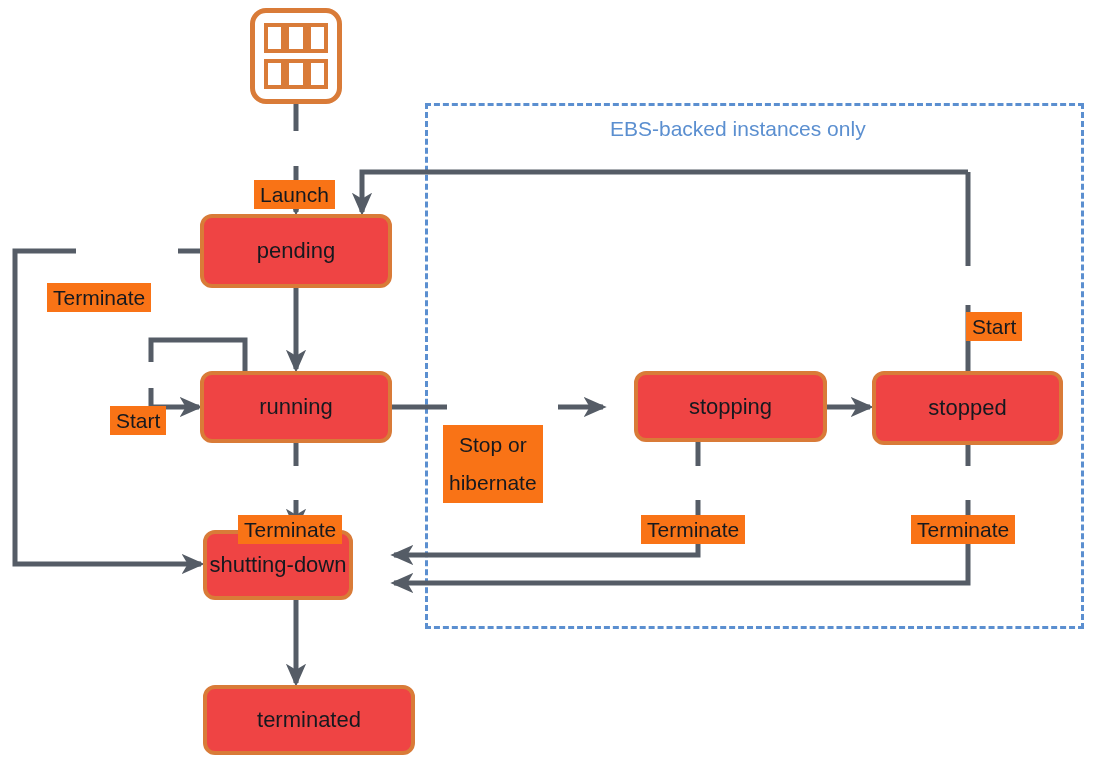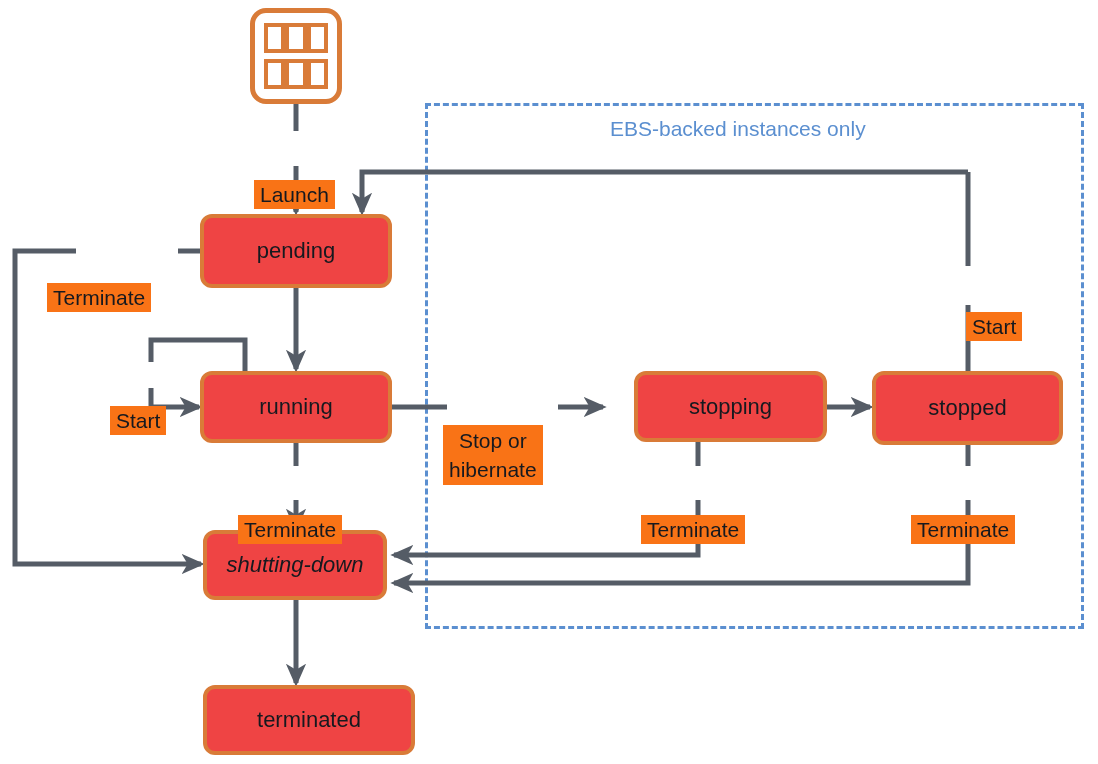--- a/index.html
+++ b/index.html
@@ -156,31 +156,31 @@
   </svg>
 
   <div class="state-box" style="left:200px; top:214px; width:192px; height:74px;">pending</div>
 
   <div class="state-box" style="left:200px; top:371px; width:192px; height:72px;">running</div>
 
   <div class="state-box" style="left:605px; top:371px; width:193px; height:71px;margin-left:29px;">stopping</div>
 
   <div class="state-box" style="left:872px; top:371px; width:191px; height:74px;">stopped</div>
 
-  <div class="state-box" style="left:203px; top:530px; width:184px; height:70px;font-style:italic;">shutting-down</div>
+  <div class="state-box" style="left:203px; top:530px; width:150px; height:70px;">shutting-down</div>
 
   <div class="state-box" style="left:203px; top:685px; width:212px; height:70px;">terminated</div>
 
   <div class="edge-label" style="left:254px; top:134px;">Launch</div>
 
   <div class="edge-label" style="left:47px; top:237px;">Terminate</div>
 
   <div class="edge-label" style="left:110px; top:360px;">Start</div>
 
-  <div class="edge-label" style="left:443px; top:379px; line-height:29px;">Stop or
+  <div class="edge-label" style="left:443px; top:379px; line-height:38px;">Stop or
 hibernate</div>
 
   <div class="edge-label" style="left:966px; top:266px;">Start</div>
 
   <div class="edge-label" style="left:238px; top:469px;">Terminate</div>
 
   <div class="edge-label" style="left:641px; top:469px;">Terminate</div>
 
   <div class="edge-label" style="left:911px; top:469px;">Terminate</div>
 

